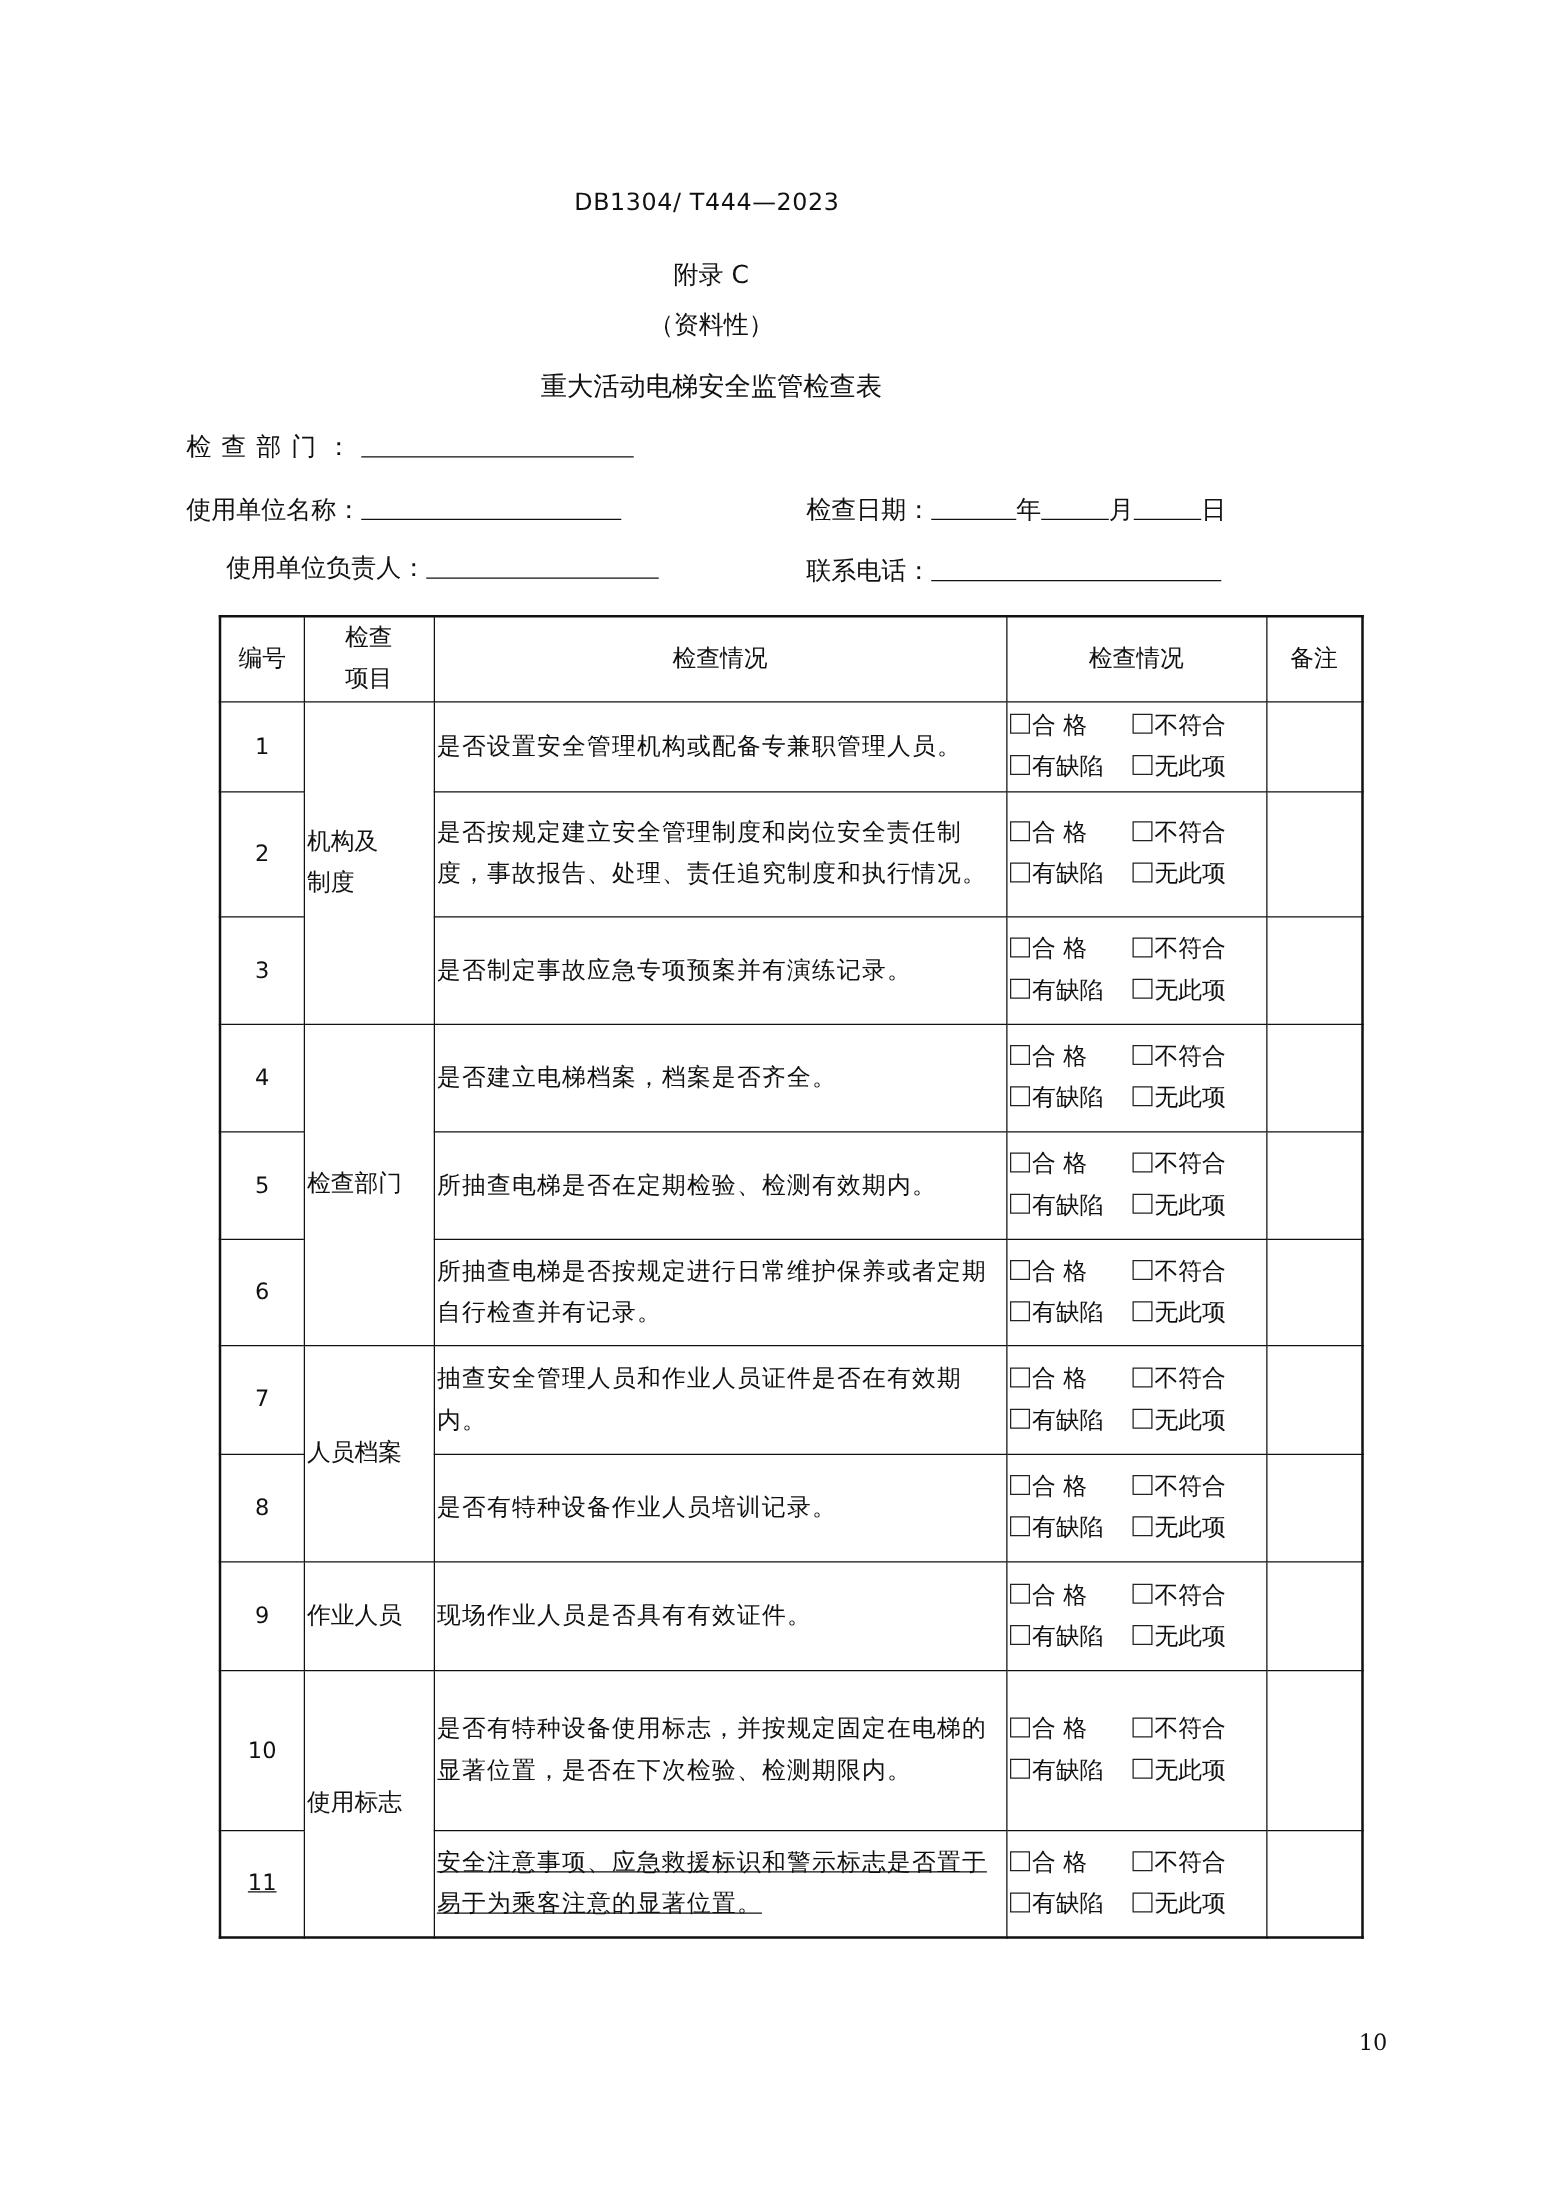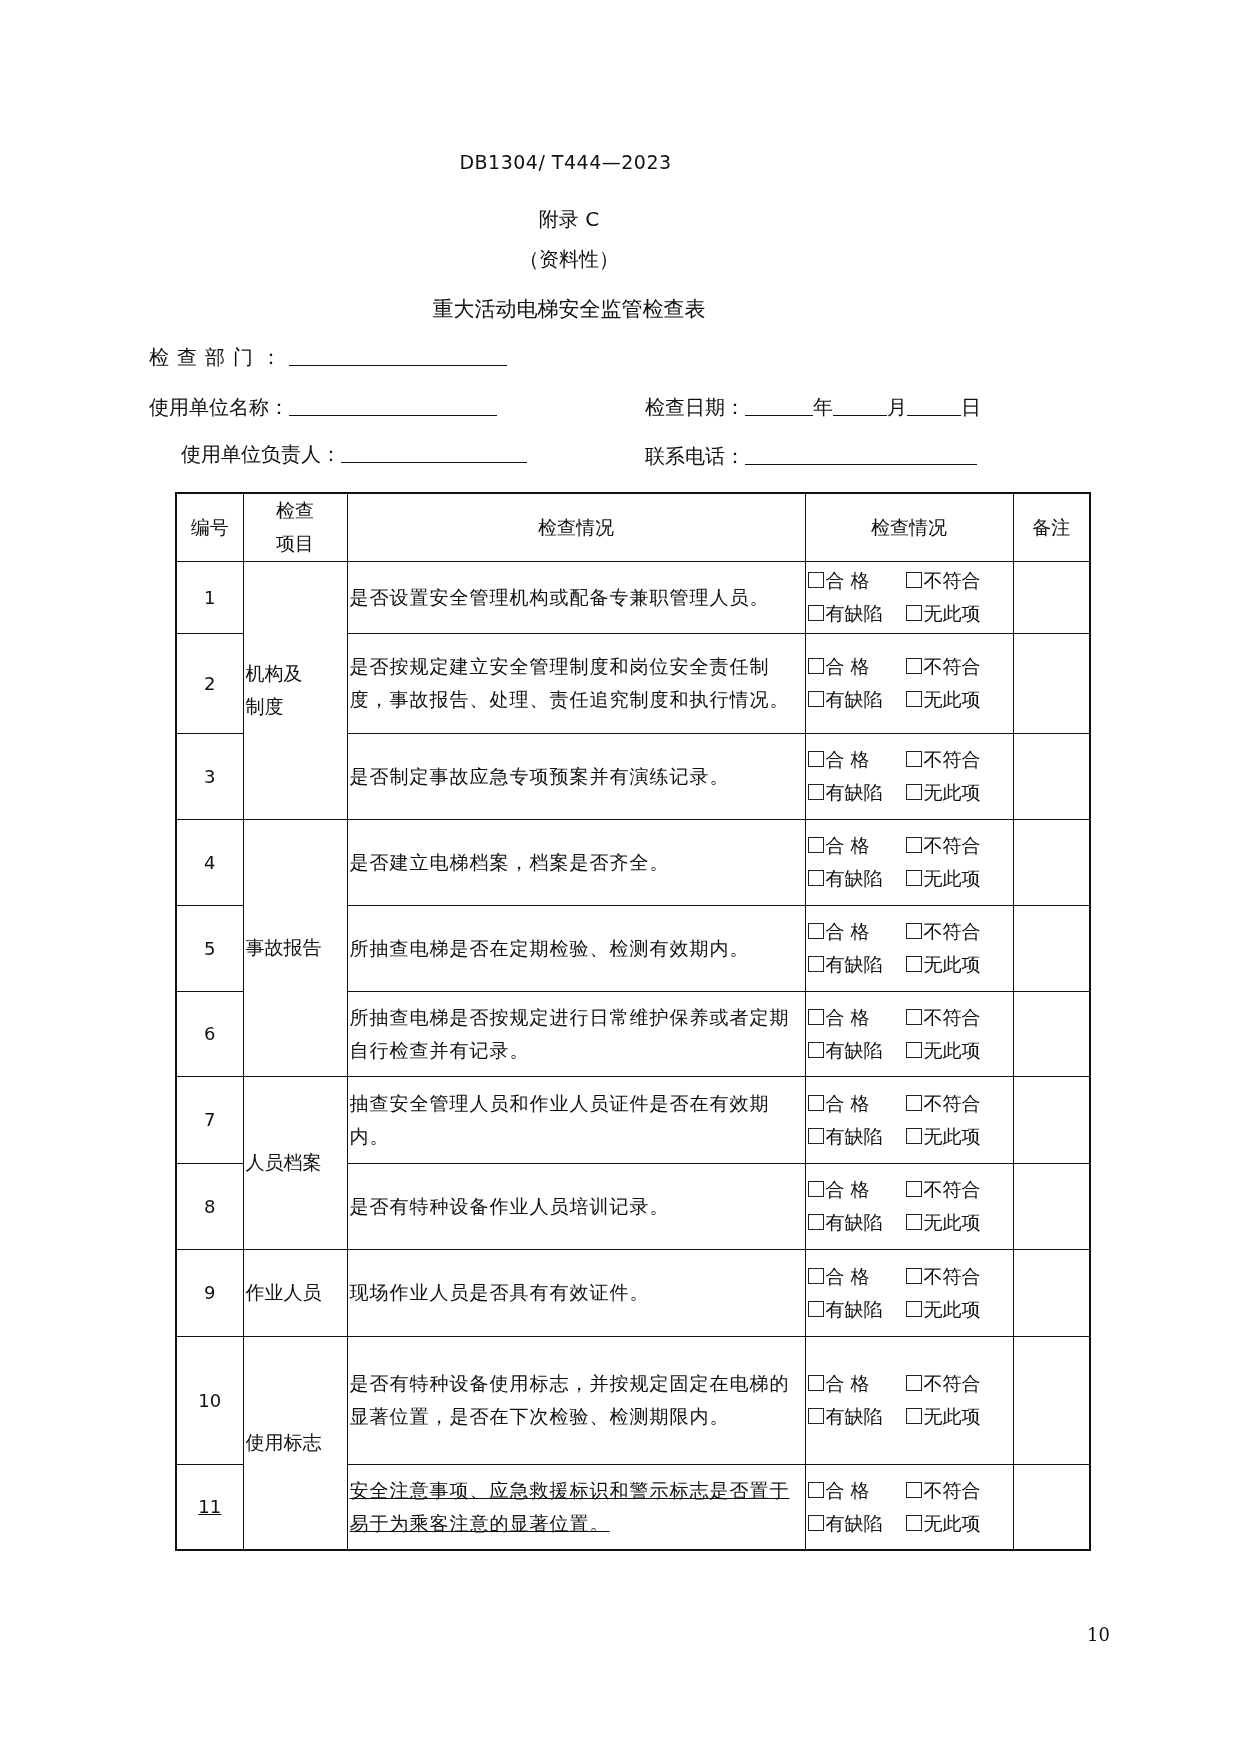--- a/index.html
+++ b/index.html
@@ -105,21 +105,21 @@
         <td class="num">3</td>
         <td class="content">是否制定事故应急专项预案并有演练记录。</td>
         <td class="status">
           <div><span class="opt opt-a"><span class="box"></span><span>合 格</span></span><span class="opt"><span class="box"></span><span>不符合</span></span></div>
           <div><span class="opt opt-a"><span class="box"></span><span>有缺陷</span></span><span class="opt"><span class="box"></span><span>无此项</span></span></div>
         </td>
         <td class="remark"></td>
       </tr>
       <tr style="height: 86px;">
         <td class="num">4</td>
-        <td class="cat" rowspan="3"><span>事故报告</span></td>
+        <td class="cat" rowspan="3"><span>检查部门</span></td>
         <td class="content">是否建立电梯档案，档案是否齐全。</td>
         <td class="status">
           <div><span class="opt opt-a"><span class="box"></span><span>合 格</span></span><span class="opt"><span class="box"></span><span>不符合</span></span></div>
           <div><span class="opt opt-a"><span class="box"></span><span>有缺陷</span></span><span class="opt"><span class="box"></span><span>无此项</span></span></div>
         </td>
         <td class="remark"></td>
       </tr>
       <tr style="height: 86px;">
         <td class="num">5</td>
         <td class="content">所抽查电梯是否在定期检验、检测有效期内。</td>

